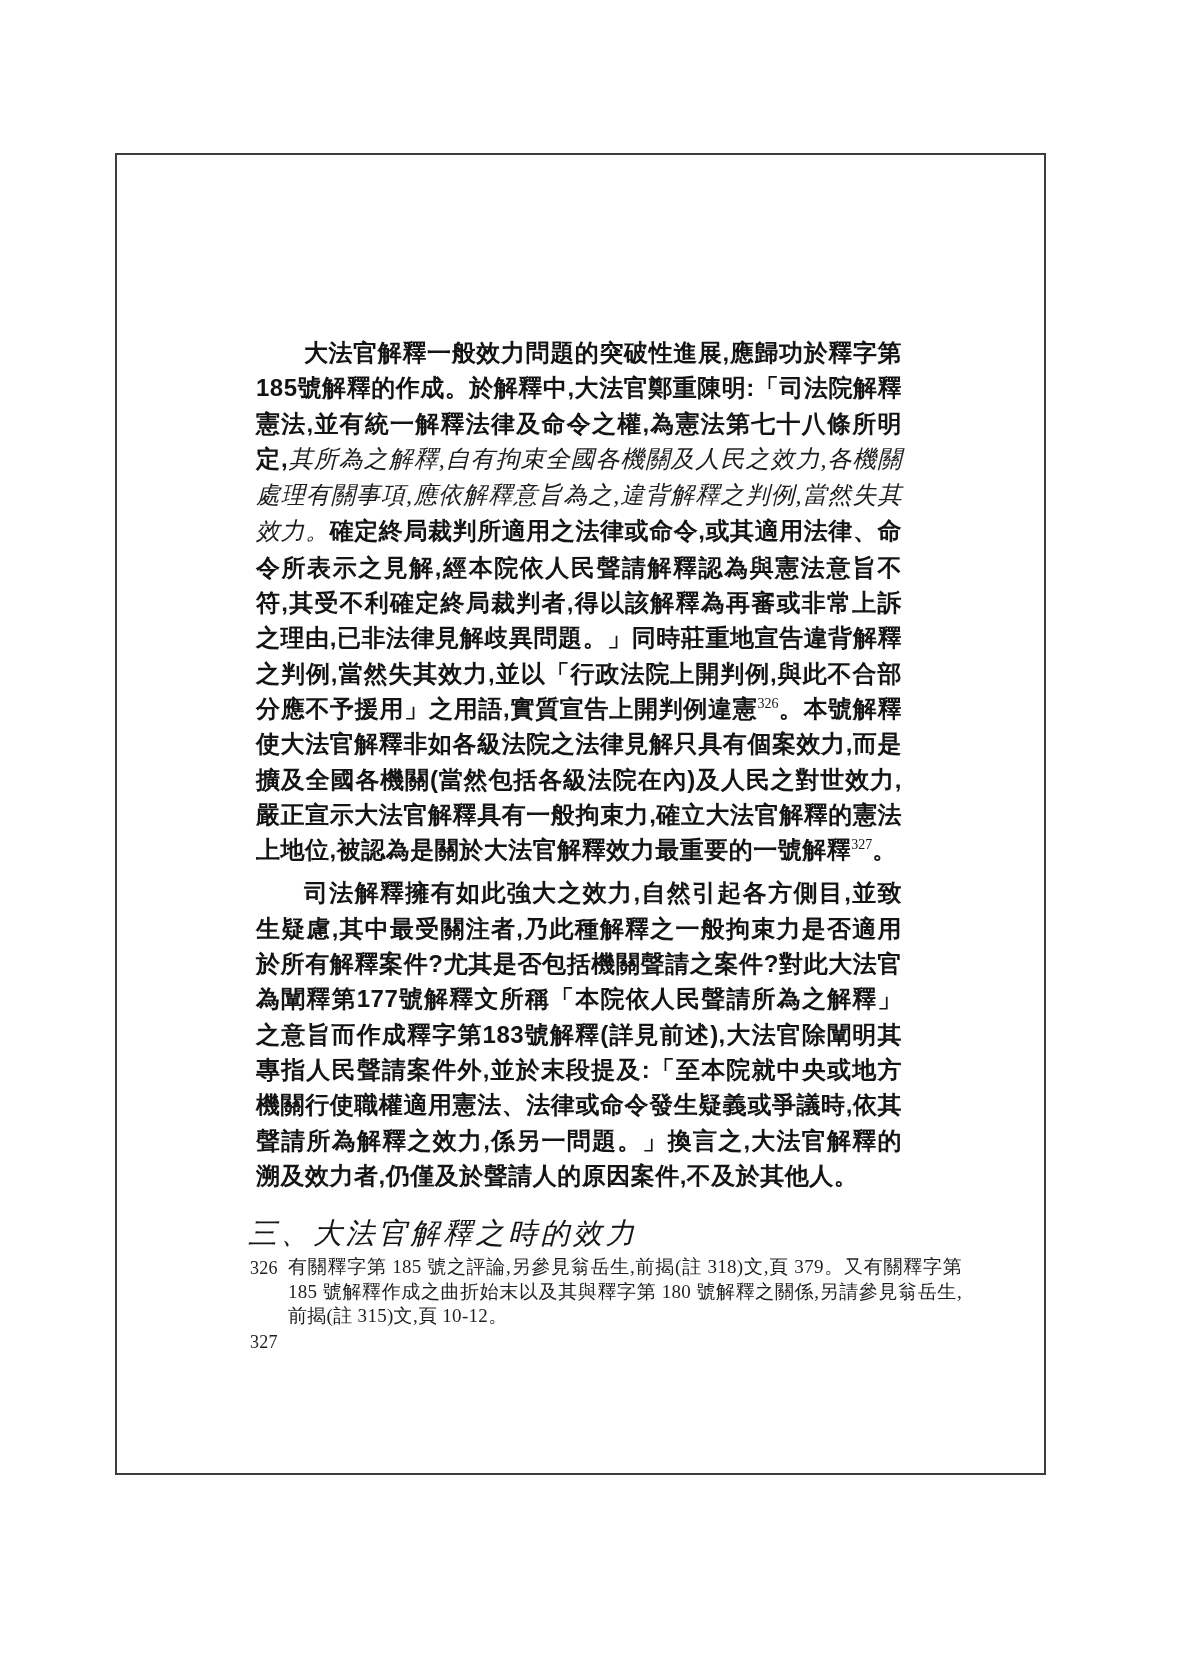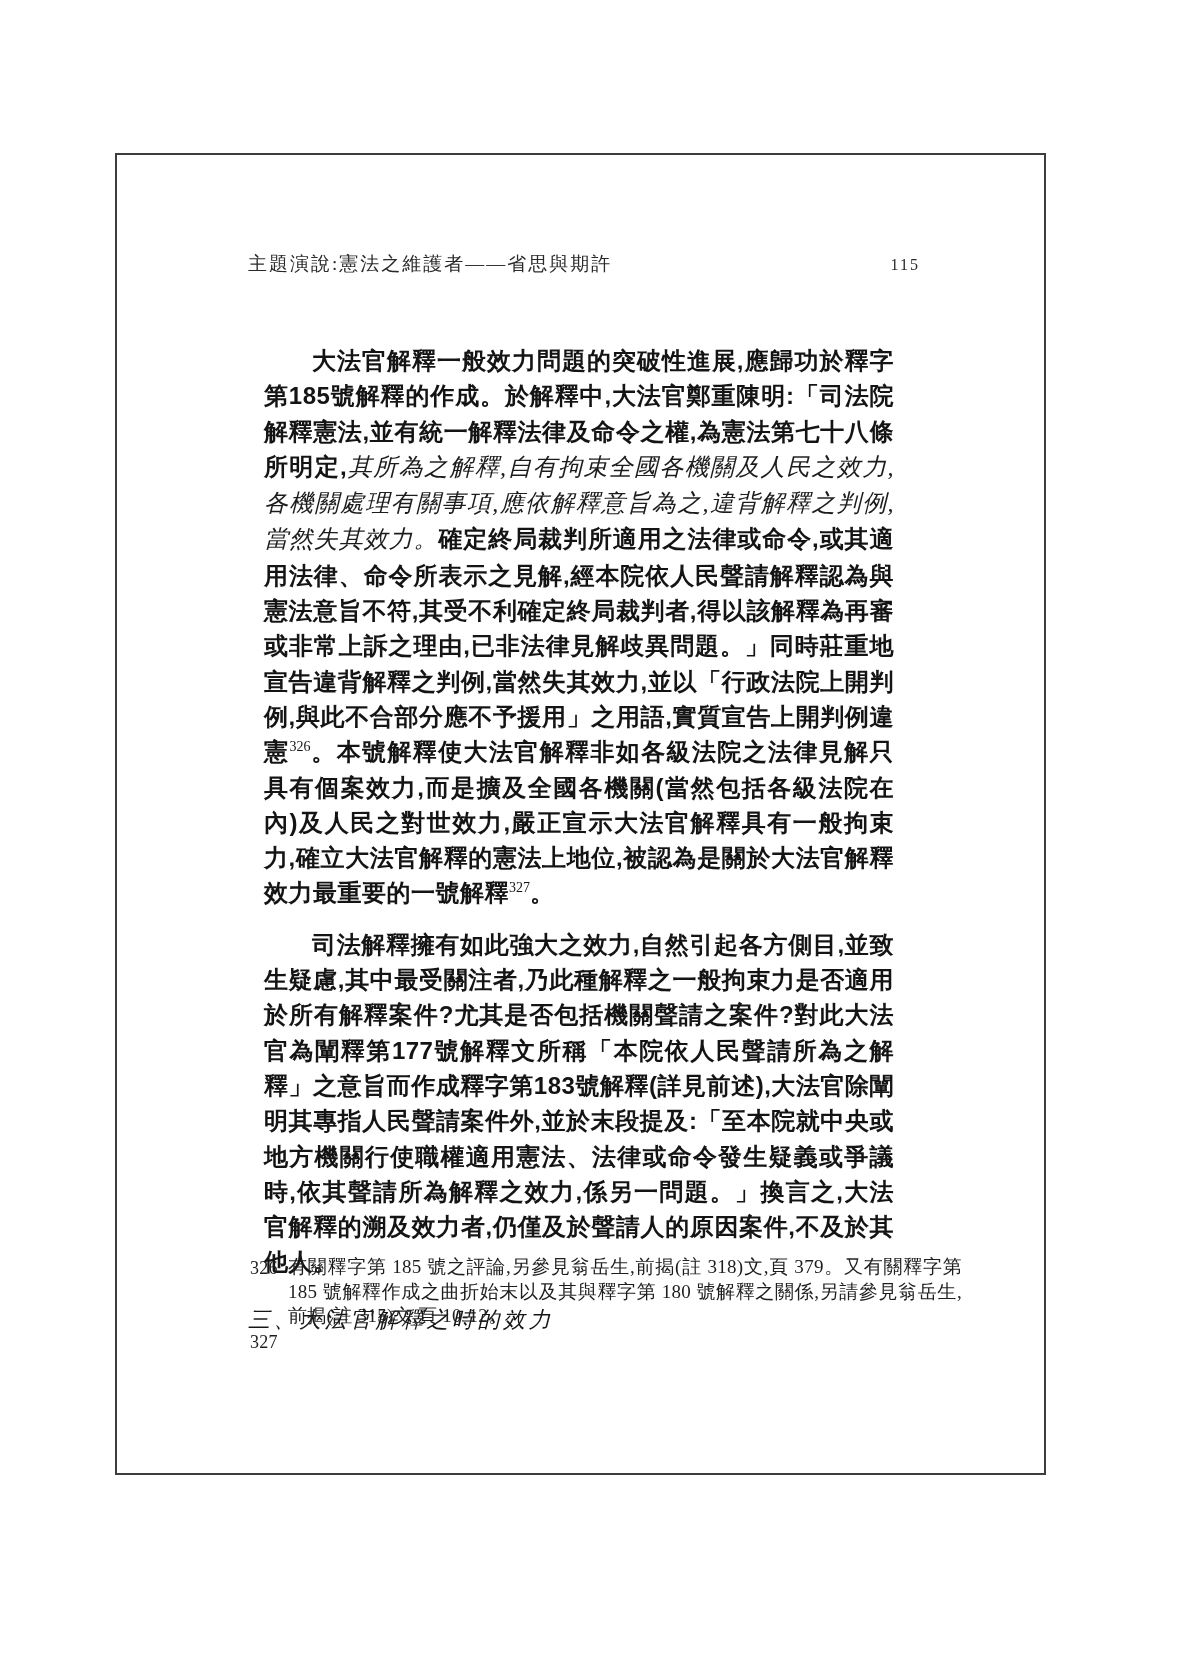--- a/index.html
+++ b/index.html
@@ -49,21 +49,21 @@
     color: #2a2a2a;
   }
   
   .body-text {
     position: absolute;
     left: 131px;
     top: 172px;
     width: 662px;
   }
   .para {
-    margin: 16px;
+    margin: 8px;
     text-indent: 2em;
     font-size: 24px;
     line-height: 35.3px;
     letter-spacing: 0.5px;
     text-align: justify;
     color: #141414;
     font-weight: 600;
   }
   .seg-hei {
     font-family: "Liberation Sans", sans-serif;
@@ -81,21 +81,21 @@
     font-weight: 400;
     line-height: 0;
     letter-spacing: 0;
   }
   .section-heading {
     margin: 22px 0 0 0;
     text-indent: 0;
     font-family: "Liberation Serif", serif;
     font-style: italic;
     font-weight: 400;
-    font-size: 22px;
+    font-size: 29px;
     line-height: 36px;
     letter-spacing: 3.5px;
     color: #161616;
   }
   
   .footnotes {
     position: absolute;
     left: 133px;
     top: 1100px;
     width: 712px;
@@ -118,24 +118,20 @@
     font-size: 18px;
     color: #1d1d1d;
   }
 </style>
 </head>
 <body>
 
 <div class="canvas">
   <div class="page-frame">
 
-    <div class="running-head">
-      <span class="head-title">主題演說:憲法之維護者——省思與期許</span>
-      <span class="head-page">115</span>
-    </div>
 
     <div class="body-text">
       <div id="paragraphs">
           <p class="para"><span class="seg-hei">大法官解釋一般效力問題的突破性進展,應歸功於釋字第185號解釋的作成。於解釋中,大法官鄭重陳明:「司法院解釋憲法,並有統一解釋法律及命令之權,為憲法第七十八條所明定,</span><span class="seg-kai">其所為之解釋,自有拘束全國各機關及人民之效力,各機關處理有關事項,應依解釋意旨為之,違背解釋之判例,當然失其效力。</span><span class="seg-hei">確定終局裁判所適用之法律或命令,或其適用法律、命令所表示之見解,經本院依人民聲請解釋認為與憲法意旨不符,其受不利確定終局裁判者,得以該解釋為再審或非常上訴之理由,已非法律見解歧異問題。」同時莊重地宣告違背解釋之判例,當然失其效力,並以「行政法院上開判例,與此不合部分應不予援用」之用語,實質宣告上開判例違憲</span><sup class="seg-sup">326</sup><span class="seg-hei">。本號解釋使大法官解釋非如各級法院之法律見解只具有個案效力,而是擴及全國各機關(當然包括各級法院在內)及人民之對世效力,嚴正宣示大法官解釋具有一般拘束力,確立大法官解釋的憲法上地位,被認為是關於大法官解釋效力最重要的一號解釋</span><sup class="seg-sup">327</sup><span class="seg-hei">。</span></p>
           <p class="para"><span class="seg-hei">司法解釋擁有如此強大之效力,自然引起各方側目,並致生疑慮,其中最受關注者,乃此種解釋之一般拘束力是否適用於所有解釋案件?尤其是否包括機關聲請之案件?對此大法官為闡釋第177號解釋文所稱「本院依人民聲請所為之解釋」之意旨而作成釋字第183號解釋(詳見前述),大法官除闡明其專指人民聲請案件外,並於末段提及:「至本院就中央或地方機關行使職權適用憲法、法律或命令發生疑義或爭議時,依其聲請所為解釋之效力,係另一問題。」換言之,大法官解釋的溯及效力者,仍僅及於聲請人的原因案件,不及於其他人。</span></p>
         </div>
       <h3 class="section-heading">三、大法官解釋之時的效力</h3>
     </div>
 
     <div class="footnotes" id="footnotes">

